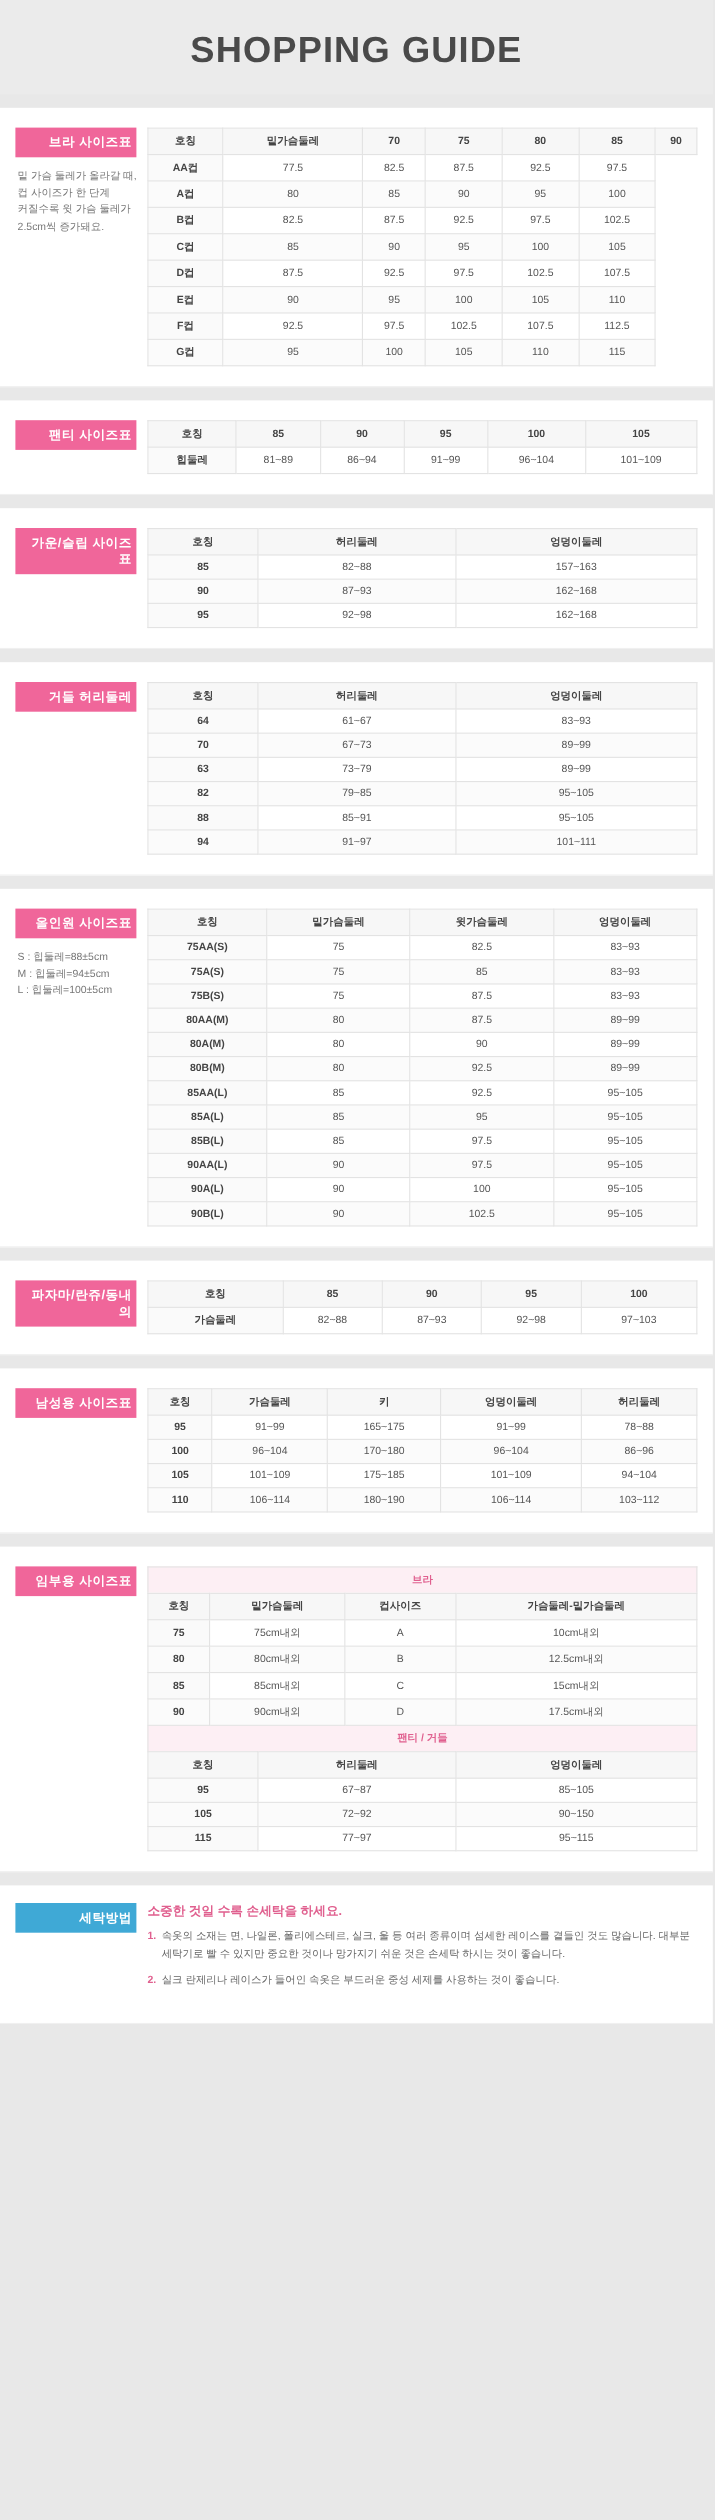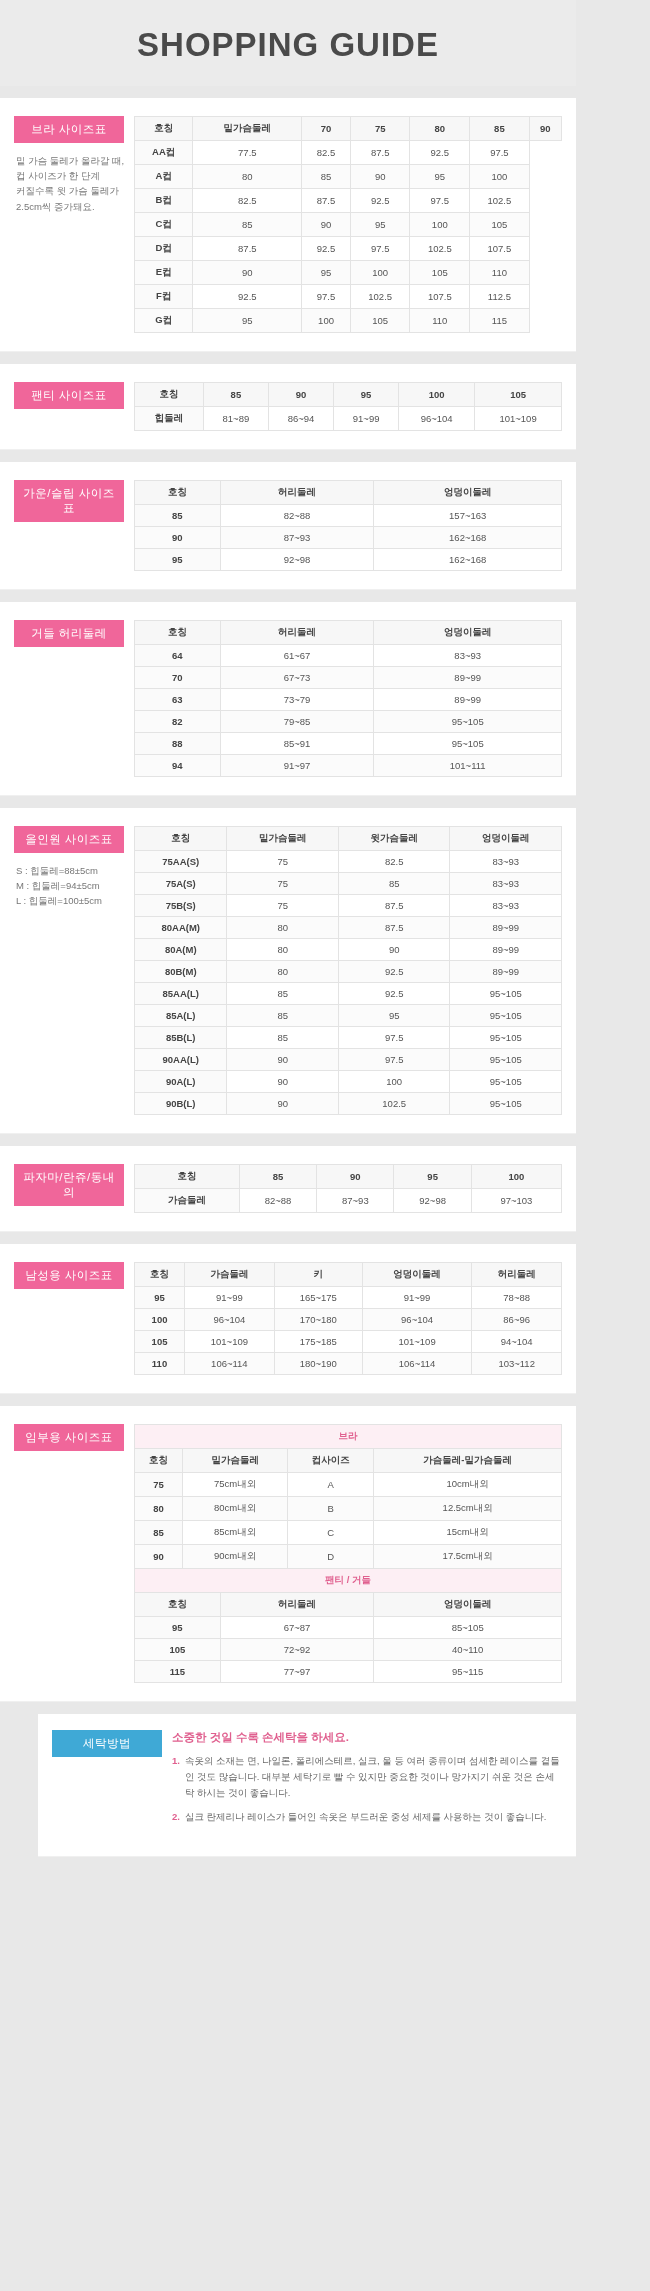--- a/index.html
+++ b/index.html
@@ -4,21 +4,21 @@
 <style>
   * { box-sizing: border-box; }
   body {
     margin: 0;
     padding: 0;
     background: #e8e8e8;
     font-family: "Liberation Sans", sans-serif;
     width: 650px;
   }
   .page {
-    width: 576px;
+    width: 648px;
     background: #e8e8e8;
     padding: 0 0 20px 0;
   }
   .header {
     background: #ebebeb;
     text-align: center;
     padding: 26px 0 22px 0;
   }
   .header h1 {
     margin: 0;
@@ -45,24 +45,24 @@
     align-items: flex-start;
   }
   .sec-left {
     width: 120px;
     flex: 0 0 120px;
     padding-right: 8px;
   }
   .tag {
     display: inline-block;
     width: 110px;
-    text-align: center;
+    text-align: right;
     color: #fff;
     font-size: 11.5px;
-    font-weight: normal;
+    font-weight: bold;
     padding: 6px 4px;
     background: #f0669a;
     letter-spacing: 0.5px;
   }
   .tag.blue { background: #3fa9d6; }
   .note {
     margin-top: 10px;
     font-size: 9.5px;
     color: #777;
     line-height: 1.6;
@@ -104,21 +104,20 @@
     color: #e0608f;
     font-weight: bold;
     text-align: center;
     padding: 5px 0;
     font-size: 9.5px;
     border: 1px solid #e3e3e3;
     border-bottom: none;
   }
   .wash {
     padding: 16px 14px 22px 14px;
-    margin-left: 38px;
   }
   .wash-title {
     font-size: 11.5px;
     font-weight: bold;
     color: #e0608f;
     margin-bottom: 8px;
   }
   .wash-list {
     margin: 0;
     padding: 0;
@@ -577,21 +576,21 @@
             </thead>
             <tbody>
               <tr>
                 <td class="rowhead">95</td>
                 <td>67~87</td>
                 <td>85~105</td>
               </tr>
               <tr class="alt">
                 <td class="rowhead">105</td>
                 <td>72~92</td>
-                <td>40~110</td>
+                <td>90~150</td>
               </tr>
               <tr>
                 <td class="rowhead">115</td>
                 <td>77~97</td>
                 <td>95~115</td>
               </tr>
             </tbody>
           </table>
       </div>
     </div>

